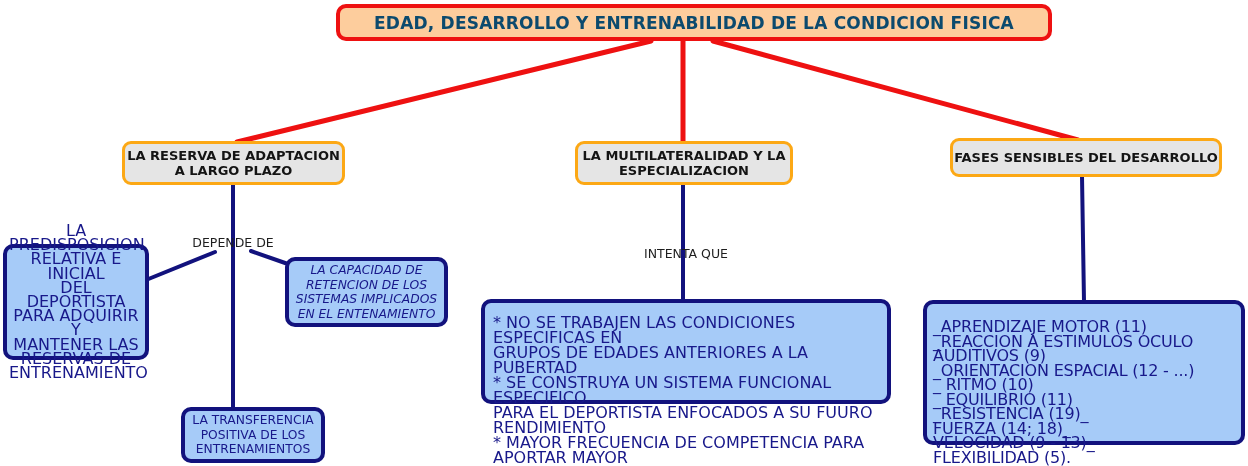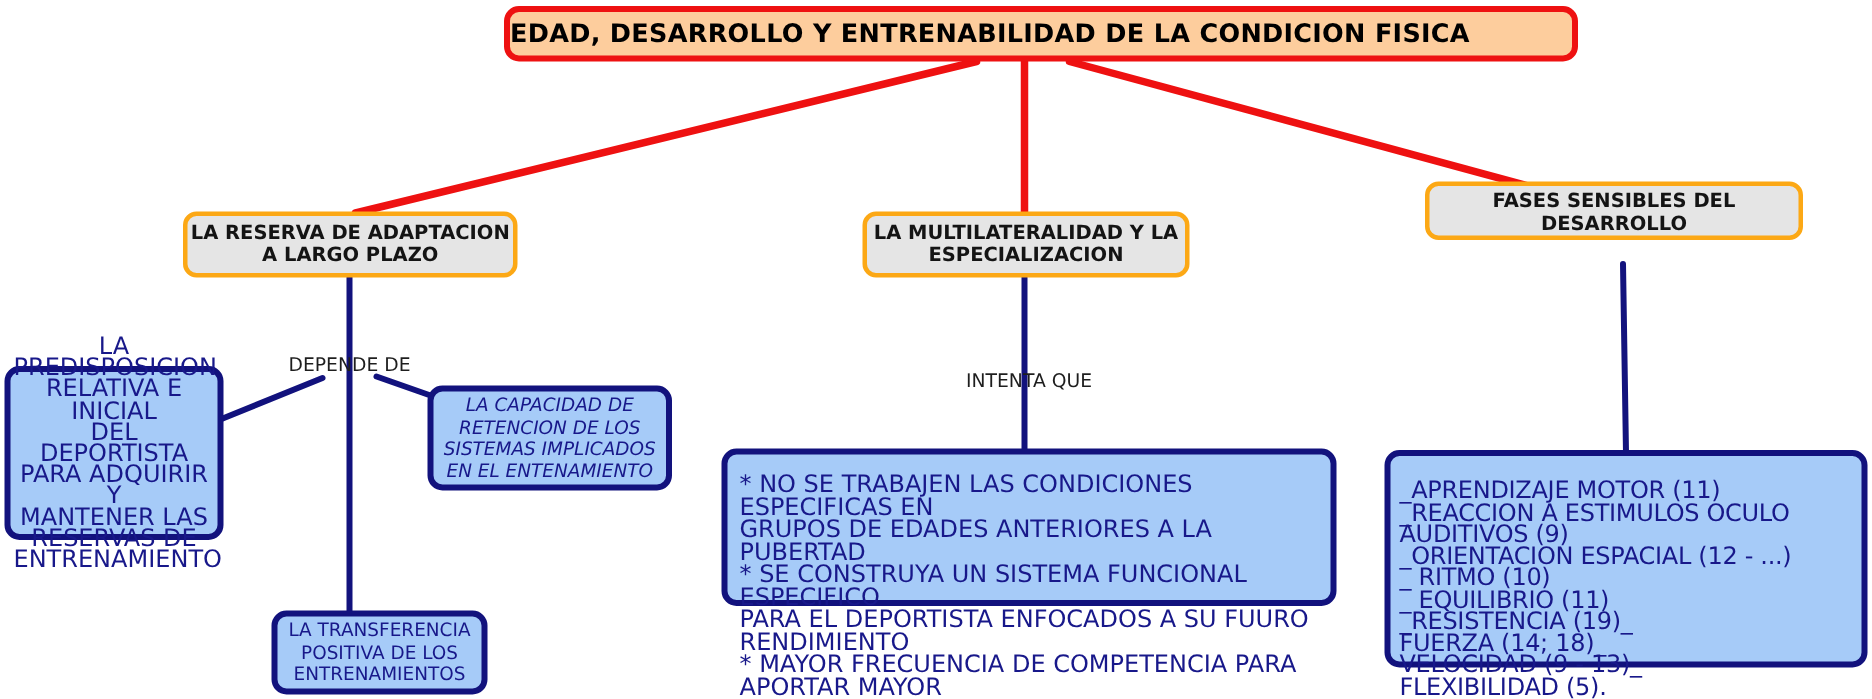--- a/index.html
+++ b/index.html
@@ -24,23 +24,24 @@
     justify-content: center;
   }
   .node-label {
     white-space: pre-line;
     width: 100%;
   }
   .title-node {
     background: #FDCD9D;
     border: 4px solid #EE1111;
     border-radius: 10px;
-    color: #000000;
+    color: #0c4a6e;
     font-weight: bold;
     font-size: 17px;
+    text-align: center;
     letter-spacing: 0.2px;
   }
   .branch-node {
     background: #e5e5e5;
     border: 3px solid #FCA815;
     border-radius: 9px;
     color: #141414;
     font-weight: bold;
     font-size: 13px;
     line-height: 15px;
@@ -96,21 +97,21 @@
   <div class="node branch-node" style="left:122px; top:141px; width:223px; height:44px;">
     <span class="node-label">LA RESERVA DE ADAPTACION
 A LARGO PLAZO</span>
   </div>
 
   <div class="node branch-node" style="left:575px; top:141px; width:218px; height:44px;">
     <span class="node-label">LA MULTILATERALIDAD Y LA
 ESPECIALIZACION</span>
   </div>
 
-  <div class="node branch-node" style="left:950px; top:121px; width:252px; height:39px;align-items:flex-end;">
+  <div class="node branch-node" style="left:950px; top:138px; width:272px; height:39px;">
     <span class="node-label">FASES SENSIBLES DEL DESARROLLO</span>
   </div>
 
   <div class="edge-label" style="left:188px; top:235px; width:90px;">DEPENDE DE</div>
 
   <div class="edge-label" style="left:640px; top:246px; width:92px;">INTENTA QUE</div>
 
   <div class="node detail-node" id="detail-predisposicion" style="left:3px; top:244px; width:146px; height:116px;">
     <span class="node-label">LA PREDISPOSICION
 RELATIVA E INICIAL

